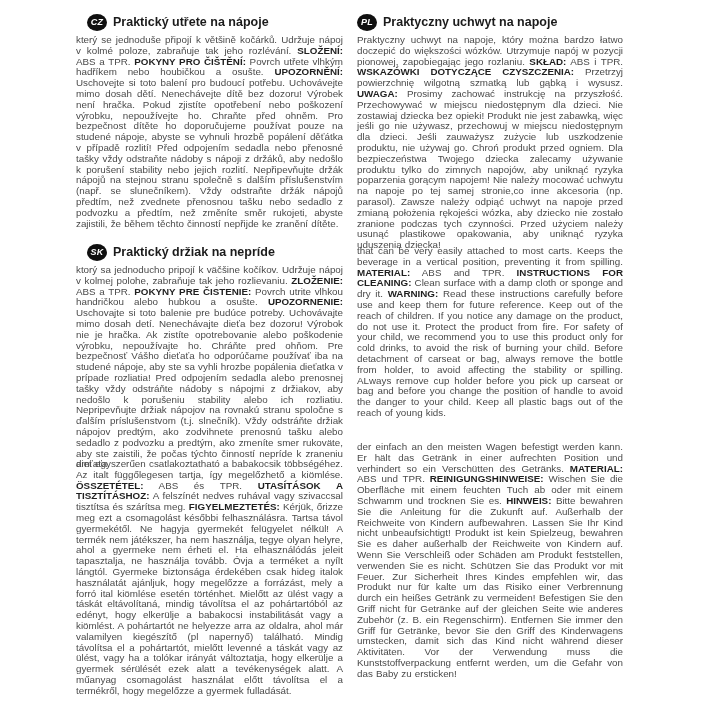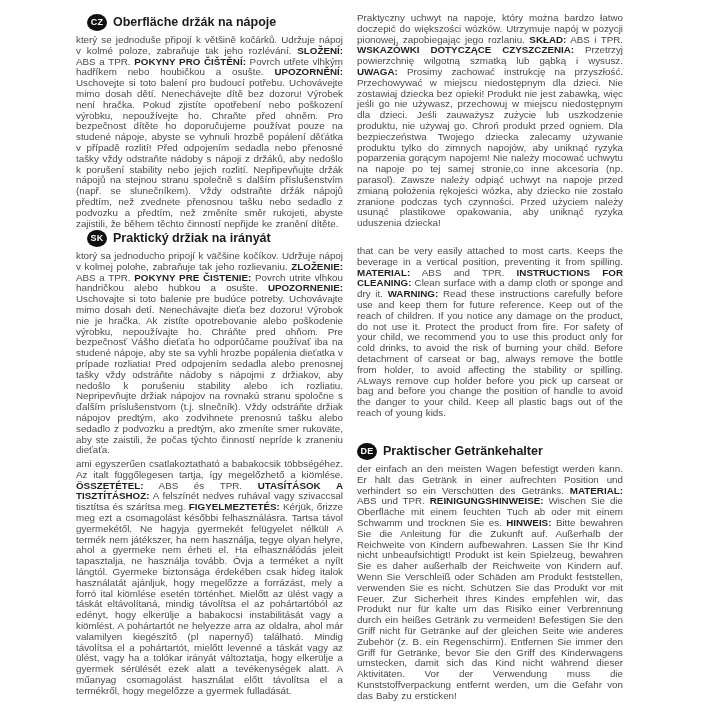--- a/index.html
+++ b/index.html
@@ -5,70 +5,70 @@
   html,body{margin:0;padding:0;background:#ffffff;}
   .page{
     position:relative;width:724px;height:724px;background:#ffffff;overflow:hidden;
     font-family:"Liberation Sans",sans-serif;
   }
   .col{position:absolute;top:0;height:724px;}
   .col-left{left:76px;width:267px;}
   .col-right{left:357px;width:266px;}
   .sec{position:absolute;left:0;right:0;}
   .col-left  .sec:nth-of-type(1){top:13px;}
-  .col-left  .sec:nth-of-type(2){top:229px;}
+  .col-left  .sec:nth-of-type(2){top:243px;}
   .col-left  .sec:nth-of-type(3){top:459px;}
   .col-right .sec:nth-of-type(1){top:13px;}
   .col-right .sec:nth-of-type(2){top:246px;}
   .col-right .sec:nth-of-type(3){top:442px;}
   .sec-head{display:flex;align-items:center;gap:6px;height:18px;margin:0 0 4px 0;}
   .col-left .sec-head{margin-left:11px;}
   .badge{
     flex:0 0 auto;width:20px;height:17px;border-radius:50%;
     background:#101010;color:#ffffff;font-weight:700;font-size:9px;line-height:1;
-    display:flex;align-items:center;justify-content:center;letter-spacing:.2px;
+    display:flex;align-items:center;justify-content:center;letter-spacing:.2px;font-style:italic;
   }
   .sec-title{font-weight:700;font-size:12.5px;color:#1b1b1b;white-space:nowrap;}
   .sec-body{
     margin:0;font-size:9.8px;line-height:10.8px;color:#4a4a4a;
     text-align:justify;text-justify:inter-word;hyphens:none;word-spacing:.4px;
   }
   .sec-body b{color:#1f1f1f;}
 </style>
 </head>
 <body>
 
 <div class="page">
   <div class="col col-left">
       <section class="sec">
         <div class="sec-head">
           <span class="badge">CZ</span>
-          <span class="sec-title">Oberfläche držák na nápoje</span>
+          <span class="sec-title">Praktický utřete na nápoje</span>
         </div>
         <p class="sec-body"><span>který se jednoduše připojí k většině kočárků. Udržuje nápoj v kolmé poloze, zabraňuje tak jeho rozlévání. </span><b>SLOŽENÍ:</b><span> ABS a TPR. </span><b>POKYNY PRO ČIŠTĚNÍ:</b><span> Povrch utřete vlhkým hadříkem nebo houbičkou a osušte. </span><b>UPOZORNĚNÍ:</b><span> Uschovejte si toto balení pro budoucí potřebu. Uchovávejte mimo dosah dětí. Nenechávejte dítě bez dozoru! Výrobek není hračka. Pokud zjistíte opotřebení nebo poškození výrobku, nepoužívejte ho. Chraňte před ohněm. Pro bezpečnost dítěte ho doporučujeme používat pouze na studené nápoje, abyste se vyhnuli hrozbě popálení děťátka v případě rozlití! Před odpojením sedadla nebo přenosné tašky vždy odstraňte nádoby s nápoji z držáků, aby nedošlo k porušení stability nebo jejich rozlití. Nepřipevňujte držák nápojů na stejnou stranu společně s dalším příslušenstvím (např. se slunečníkem). Vždy odstraňte držák nápojů předtím, než zvednete přenosnou tašku nebo sedadlo z podvozku a předtím, než změníte směr rukojeti, abyste zajistili, že během těchto činností nepřijde ke zranění dítěte.</span></p>
       </section>
       <section class="sec">
         <div class="sec-head">
           <span class="badge">SK</span>
-          <span class="sec-title">Praktický držiak na irányát</span>
+          <span class="sec-title">Praktický držiak na nepríde</span>
         </div>
         <p class="sec-body"><span>ktorý sa jednoducho pripojí k väčšine kočíkov. Udržuje nápoj v kolmej polohe, zabraňuje tak jeho rozlievaniu. </span><b>ZLOŽENIE:</b><span> ABS a TPR. </span><b>POKYNY PRE ČISTENIE:</b><span> Povrch utrite vlhkou handričkou alebo hubkou a osušte. </span><b>UPOZORNENIE:</b><span> Uschovajte si toto balenie pre budúce potreby. Uchovávajte mimo dosah detí. Nenechávajte dieťa bez dozoru! Výrobok nie je hračka. Ak zistíte opotrebovanie alebo poškodenie výrobku, nepoužívajte ho. Chráňte pred ohňom. Pre bezpečnosť Vášho dieťaťa ho odporúčame používať iba na studené nápoje, aby ste sa vyhli hrozbe popálenia dieťatka v prípade rozliatia! Pred odpojením sedadla alebo prenosnej tašky vždy odstráňte nádoby s nápojmi z držiakov, aby nedošlo k porušeniu stability alebo ich rozliatiu. Nepripevňujte držiak nápojov na rovnakú stranu spoločne s ďalším príslušenstvom (t.j. slnečník). Vždy odstráňte držiak nápojov predtým, ako zodvihnete prenosnú tašku alebo sedadlo z podvozku a predtým, ako zmeníte smer rukoväte, aby ste zaistili, že počas týchto činností nepríde k zraneniu dieťaťa.</span></p>
       </section>
       <section class="sec">
         <p class="sec-body"><span>ami egyszerűen csatlakoztatható a babakocsik többségéhez. Az italt függőlegesen tartja, így megelőzhető a kiömlése. </span><b>ÖSSZETÉTEL:</b><span> ABS és TPR. </span><b>UTASÍTÁSOK A TISZTÍTÁSHOZ:</b><span> A felszínét nedves ruhával vagy szivaccsal tisztítsa és szárítsa meg. </span><b>FIGYELMEZTETÉS:</b><span> Kérjük, őrizze meg ezt a csomagolást későbbi felhasználásra. Tartsa távol gyermekétől. Ne hagyja gyermekét felügyelet nélkül! A termék nem játékszer, ha nem használja, tegye olyan helyre, ahol a gyermeke nem érheti el. Ha elhasználódás jeleit tapasztalja, ne használja tovább. Óvja a terméket a nyílt lángtól. Gyermeke biztonsága érdekében csak hideg italok használatát ajánljuk, hogy megelőzze a forrázást, mely a forró ital kiömlése esetén történhet. Mielőtt az ülést vagy a táskát eltávolítaná, mindig távolítsa el az pohártartóból az edényt, hogy elkerülje a babakocsi instabilitását vagy a kiömlést. A pohártartót ne helyezze arra az oldalra, ahol már valamilyen kiegészítő (pl napernyő) található. Mindig távolítsa el a pohártartót, mielőtt levenné a táskát vagy az ülést, vagy ha a tolókar irányát változtatja, hogy elkerülje a gyermek sérülését ezek alatt a tevékenységek alatt. A műanyag csomagolást használat előtt távolítsa el a termékről, hogy megelőzze a gyermek fulladását.</span></p>
       </section>
     </div>
   <div class="col col-right">
       <section class="sec">
+        <div class="sec-head">
+          <span class="badge">PL</span>
+          <span class="sec-title">Praktyczny uchwyt na napoje</span>
+        </div>
         <p class="sec-body"><span>Praktyczny uchwyt na napoje, który można bardzo łatwo doczepić do większości wózków. Utrzymuje napój w pozycji pionowej, zapobiegając jego rozlaniu. </span><b>SKŁAD:</b><span> ABS i TPR. </span><b>WSKAZÓWKI DOTYCZĄCE CZYSZCZENIA:</b><span> Przetrzyj powierzchnię wilgotną szmatką lub gąbką i wysusz. </span><b>UWAGA:</b><span> Prosimy zachować instrukcję na przyszłość. Przechowywać w miejscu niedostępnym dla dzieci. Nie zostawiaj dziecka bez opieki! Produkt nie jest zabawką, więc jeśli go nie używasz, przechowuj w miejscu niedostępnym dla dzieci. Jeśli zauważysz zużycie lub uszkodzenie produktu, nie używaj go. Chroń produkt przed ogniem. Dla bezpieczeństwa Twojego dziecka zalecamy używanie produktu tylko do zimnych napojów, aby uniknąć ryzyka poparzenia gorącym napojem! Nie należy mocować uchwytu na napoje po tej samej stronie,co inne akcesoria (np. parasol). Zawsze należy odpiąć uchwyt na napoje przed zmianą położenia rękojeści wózka, aby dziecko nie zostało zranione podczas tych czynności. Przed użyciem należy usunąć plastikowe opakowania, aby uniknąć ryzyka uduszenia dziecka!</span></p>
       </section>
       <section class="sec">
         <p class="sec-body"><span>that can be very easily attached to most carts. Keeps the beverage in a vertical position, preventing it from spilling. </span><b>MATERIAL:</b><span> ABS and TPR. </span><b>INSTRUCTIONS FOR CLEANING:</b><span> Clean surface with a damp cloth or sponge and dry it. </span><b>WARNING:</b><span> Read these instructions carefully before use and keep them for future reference. Keep out of the reach of children. If you notice any damage on the product, do not use it. Protect the product from fire. For safety of your child, we recommend you to use this product only for cold drinks, to avoid the risk of burning your child. Before detachment of carseat or bag, always remove the bottle from holder, to avoid affecting the stability or spilling. ALways remove cup holder before you pick up carseat or bag and before you change the position of handle to avoid the danger to your child. Keep all plastic bags out of the reach of young kids.</span></p>
       </section>
       <section class="sec">
-        <div class="sec-head">
-          <span class="badge">DE</span>
-          <span class="sec-title">Praktischer Getränkehalter</span>
-        </div>
         <p class="sec-body"><span>der einfach an den meisten Wagen befestigt werden kann. Er hält das Getränk in einer aufrechten Position und verhindert so ein Verschütten des Getränks. </span><b>MATERIAL:</b><span> ABS und TPR. </span><b>REINIGUNGSHINWEISE:</b><span> Wischen Sie die Oberfläche mit einem feuchten Tuch ab oder mit einem Schwamm und trocknen Sie es. </span><b>HINWEIS:</b><span> Bitte bewahren Sie die Anleitung für die Zukunft auf. Außerhalb der Reichweite von Kindern aufbewahren. Lassen Sie Ihr Kind nicht unbeaufsichtigt! Produkt ist kein Spielzeug, bewahren Sie es daher außerhalb der Reichweite von Kindern auf. Wenn Sie Verschleiß oder Schäden am Produkt feststellen, verwenden Sie es nicht. Schützen Sie das Produkt vor mit Feuer. Zur Sicherheit Ihres Kindes empfehlen wir, das Produkt nur für kalte um das Risiko einer Verbrennung durch ein heißes Getränk zu vermeiden! Befestigen Sie den Griff nicht für Getränke auf der gleichen Seite wie anderes Zubehör (z. B. ein Regenschirm). Entfernen Sie immer den Griff für Getränke, bevor Sie den Griff des Kinderwagens umstecken, damit sich das Kind nicht während dieser Aktivitäten. Vor der Verwendung muss die Kunststoffverpackung entfernt werden, um die Gefahr von das Baby zu ersticken!</span></p>
       </section>
     </div>
 </div>
 
 </body></html>

